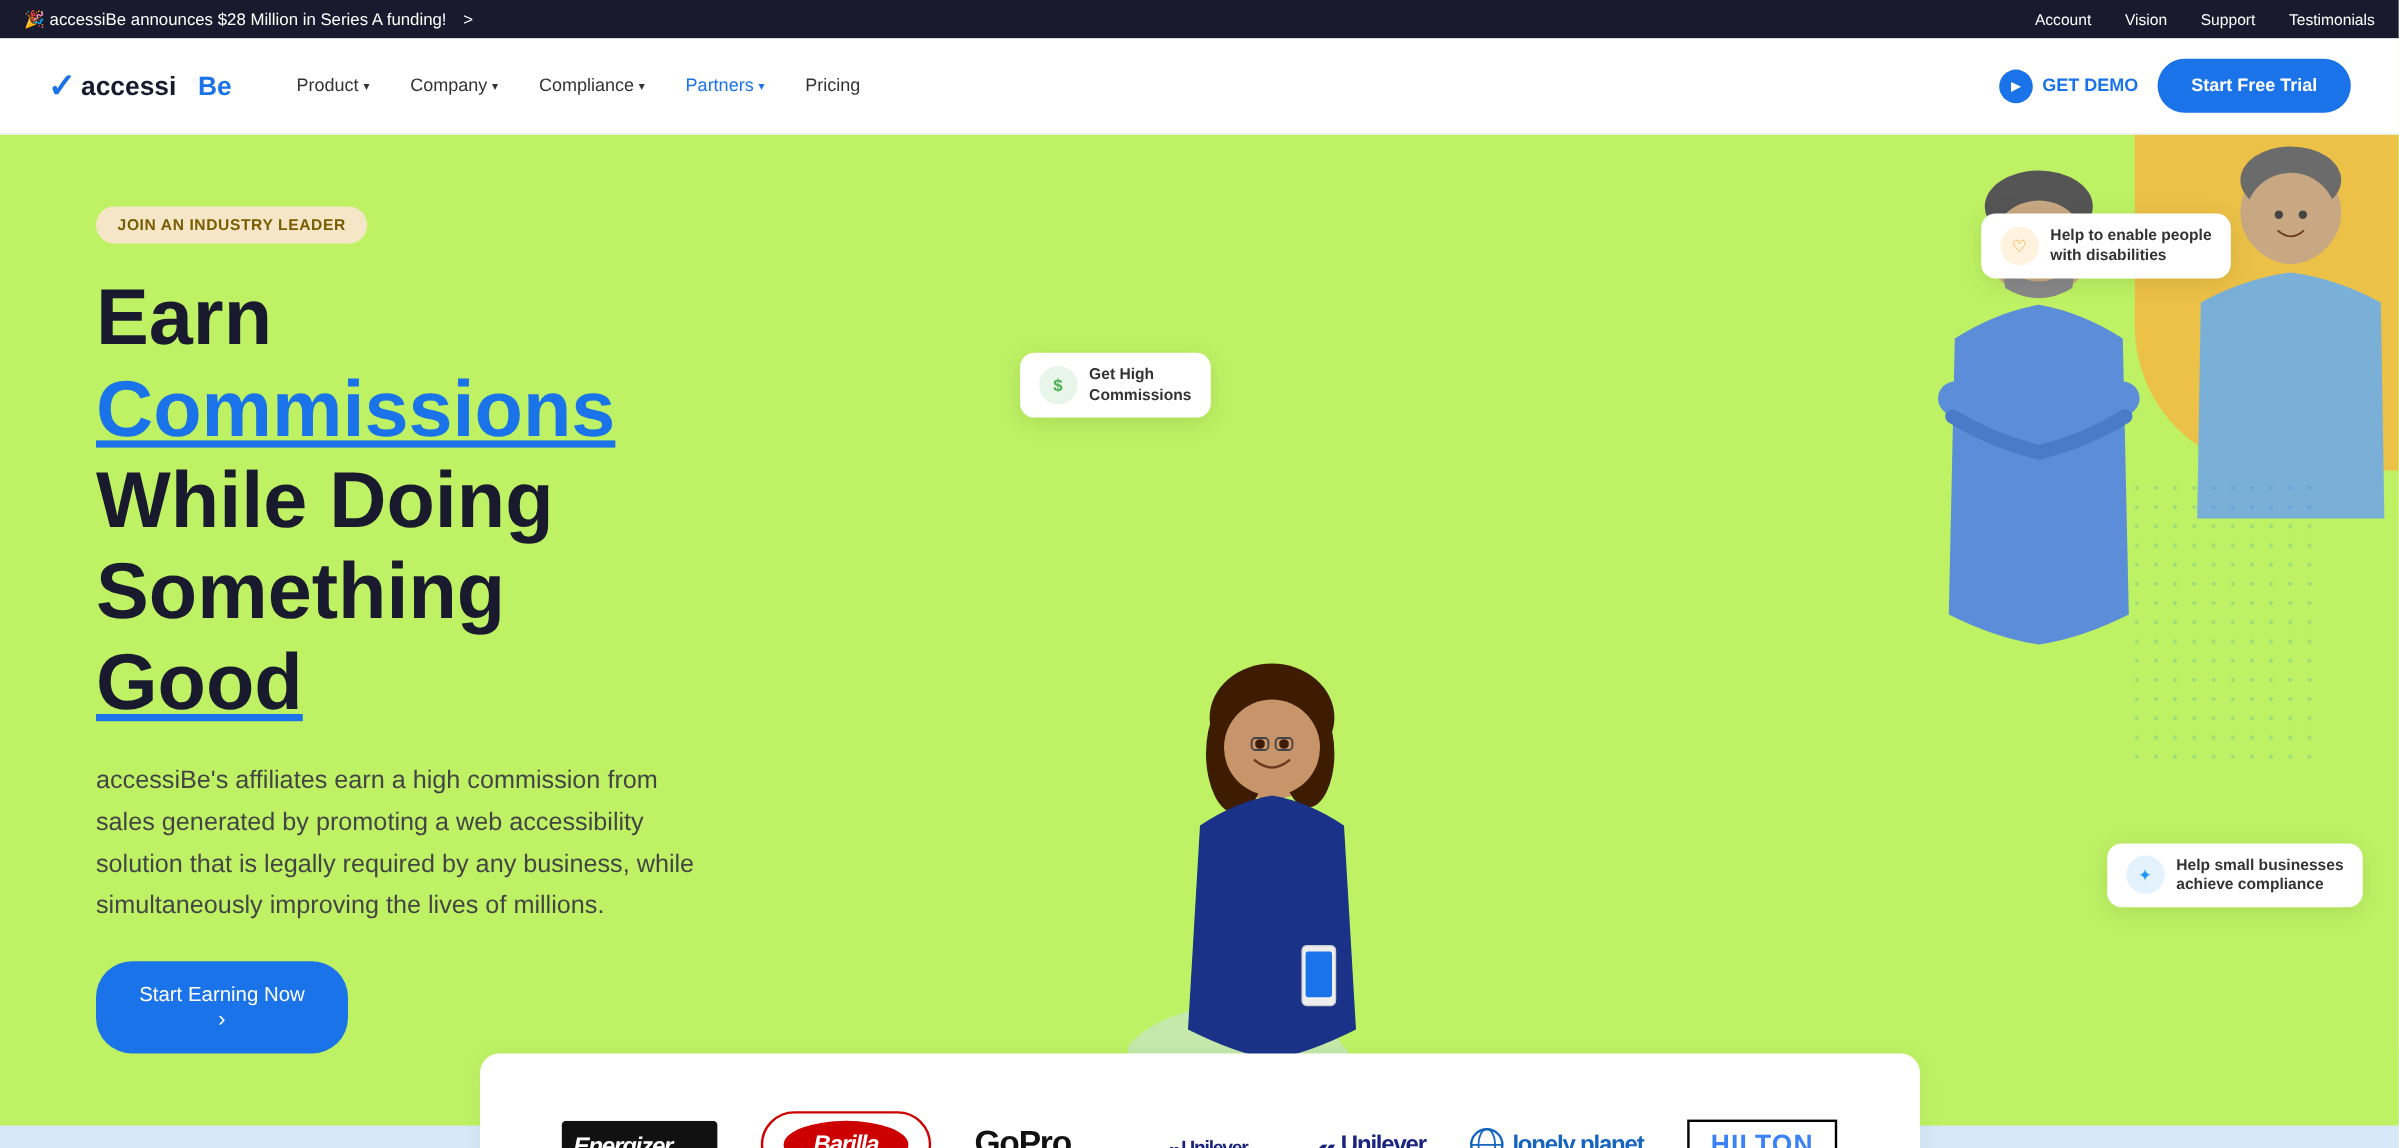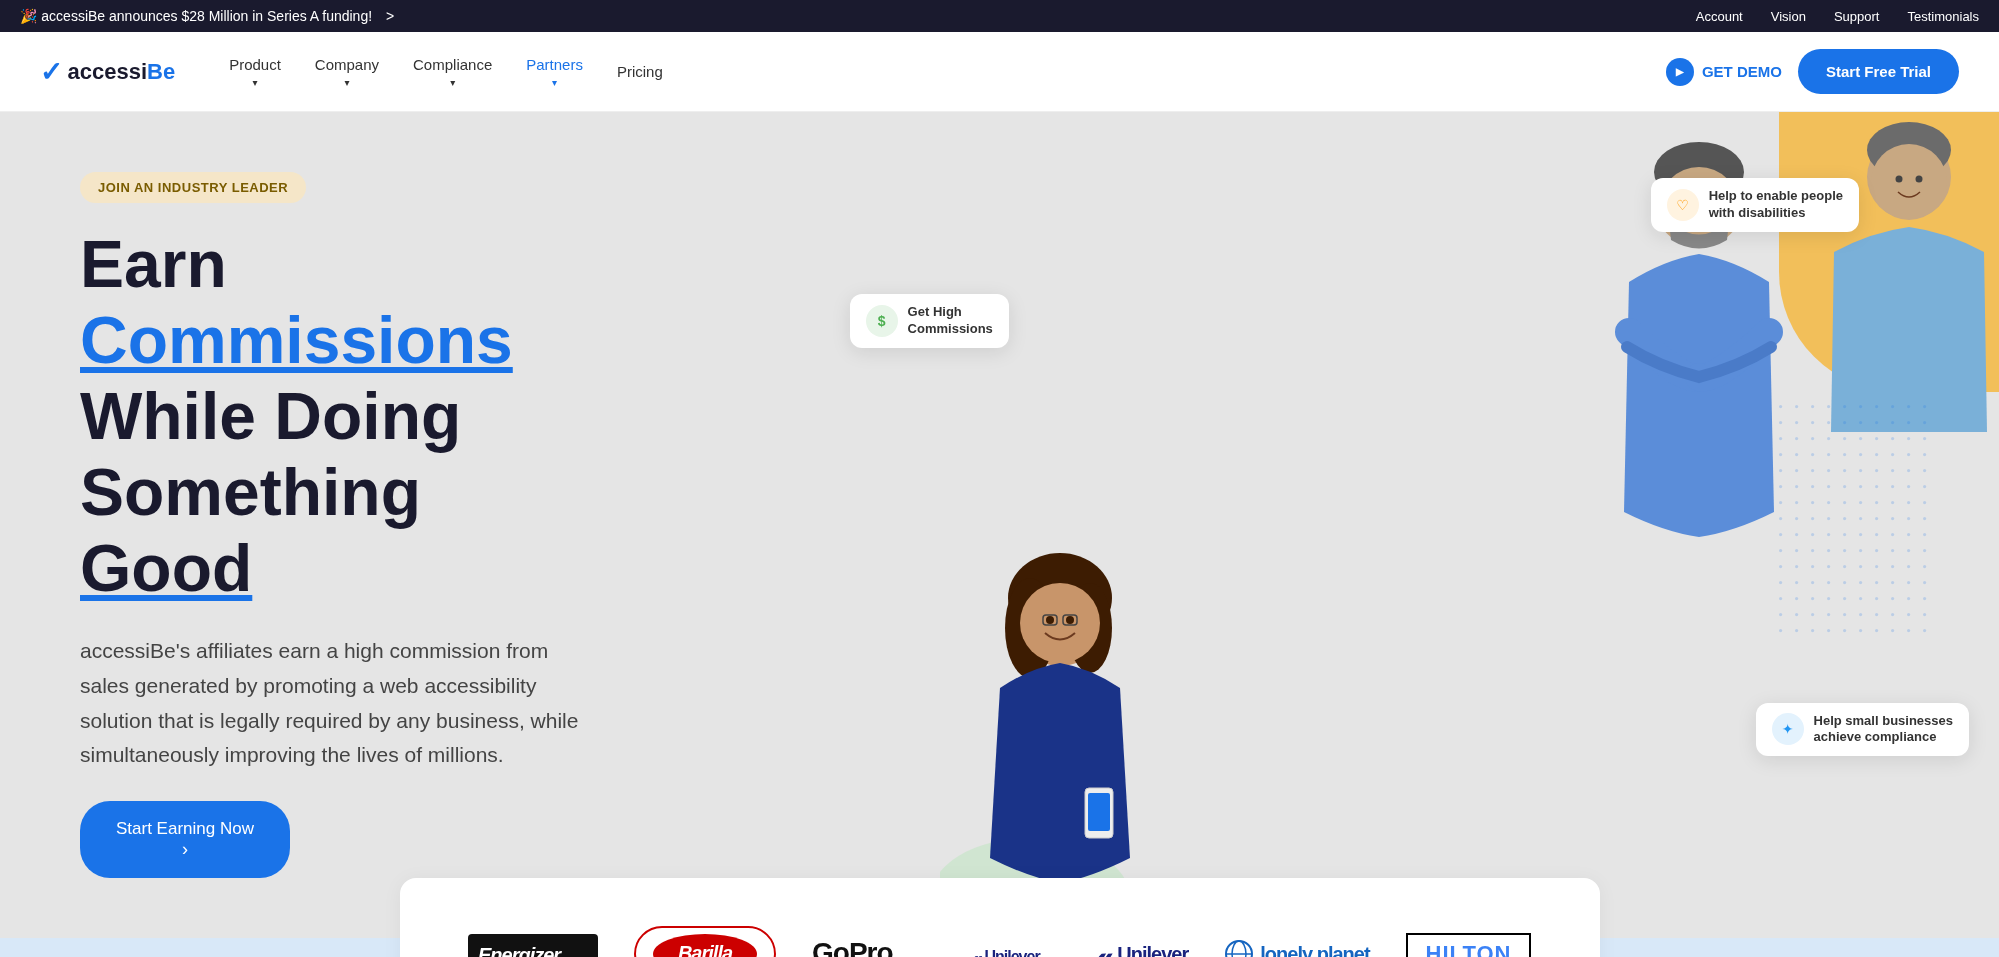--- a/index.html
+++ b/index.html
@@ -27,34 +27,33 @@
       display: flex;
       align-items: center;
       height: 80px;
       border-bottom: 1px solid #eee;
       position: relative;
       z-index: 10;
     }
     .logo { display: flex; align-items: center; gap: 4px; text-decoration: none; margin-right: 40px; }
     .logo-check { color: #1a73e8; font-size: 28px; font-weight: bold; }
     .logo-text { font-size: 22px; font-weight: 700; color: #1a1a2e; }
-    .logo-text span { color: #1a73e8; }
+    .logo-text span { color: #1a73e8; padding-left: 18px; }
 
     .nav-links { display: flex; align-items: center; gap: 6px; flex: 1; }
     .nav-item {
       font-size: 15px;
       color: #333;
       text-decoration: none;
       padding: 8px 14px;
       display: flex;
       align-items: center;
       gap: 4px;
       cursor: pointer;
       font-weight: 500;
-      flex-direction: column;
     }
     .nav-item.active { color: #1a73e8; }
     .nav-chevron { font-size: 10px; }
 
     .nav-actions { display: flex; align-items: center; gap: 16px; margin-left: auto; }
     .btn-demo {
       display: flex; align-items: center; gap: 8px;
       color: #1a73e8; font-size: 15px; font-weight: 600;
       border: none; background: none; cursor: pointer;
     }
@@ -70,21 +69,21 @@
       border: none;
       border-radius: 30px;
       padding: 14px 28px;
       font-size: 15px;
       font-weight: 700;
       cursor: pointer;
     }
 
     
     .hero {
-      background: #e5e5e5;
+      background: #bef264;
       min-height: 560px;
       position: relative;
       overflow: hidden;
       display: flex;
       align-items: flex-start;
     }
     .hero-content {
       padding: 60px 80px;
       max-width: 680px;
       position: relative;

